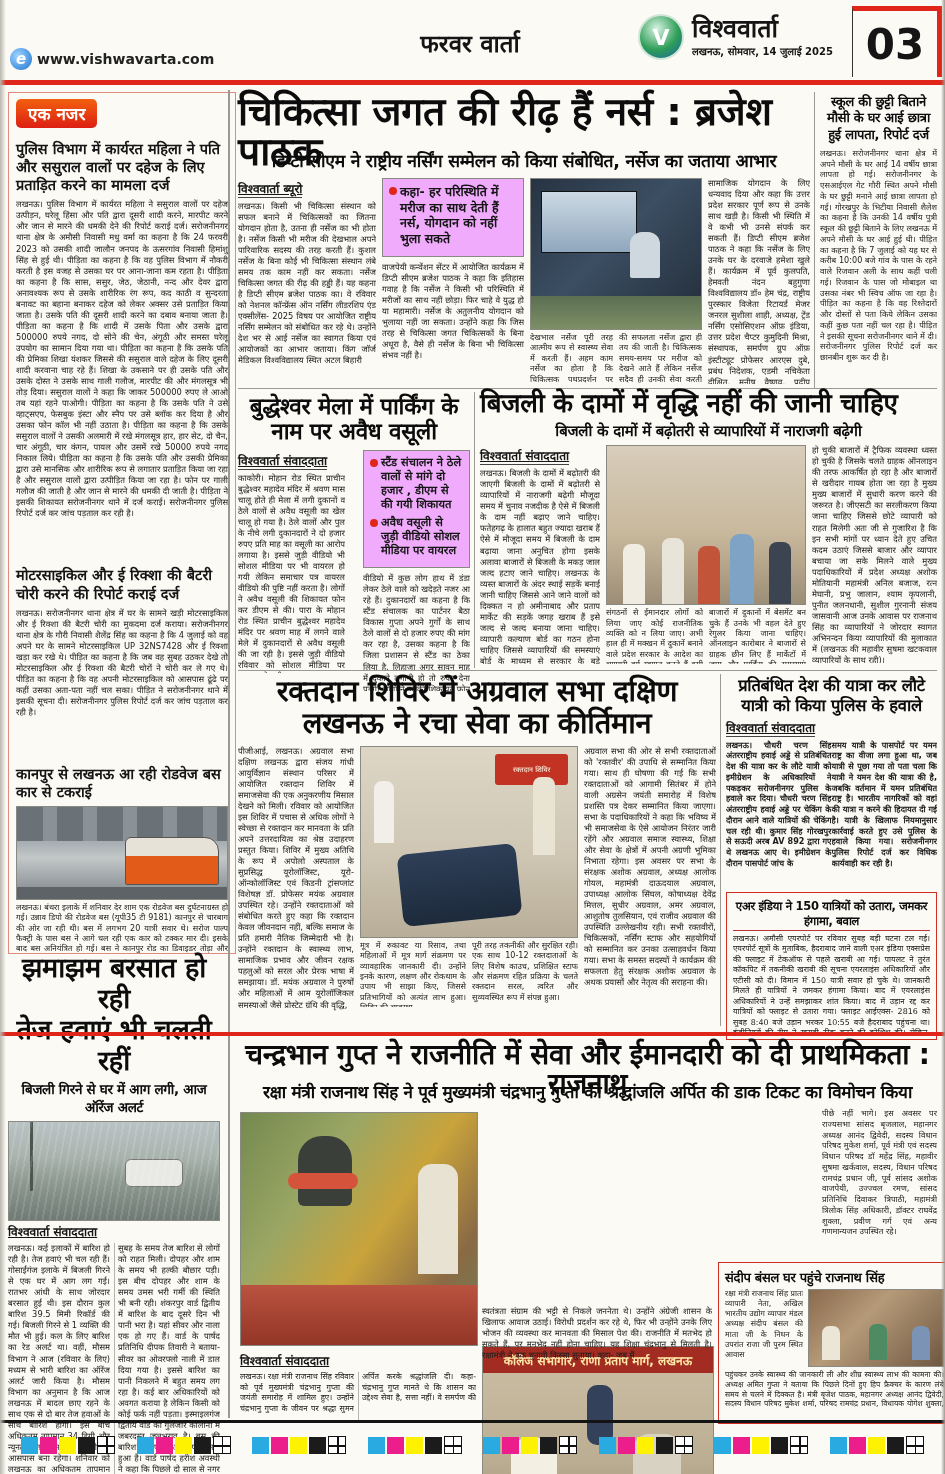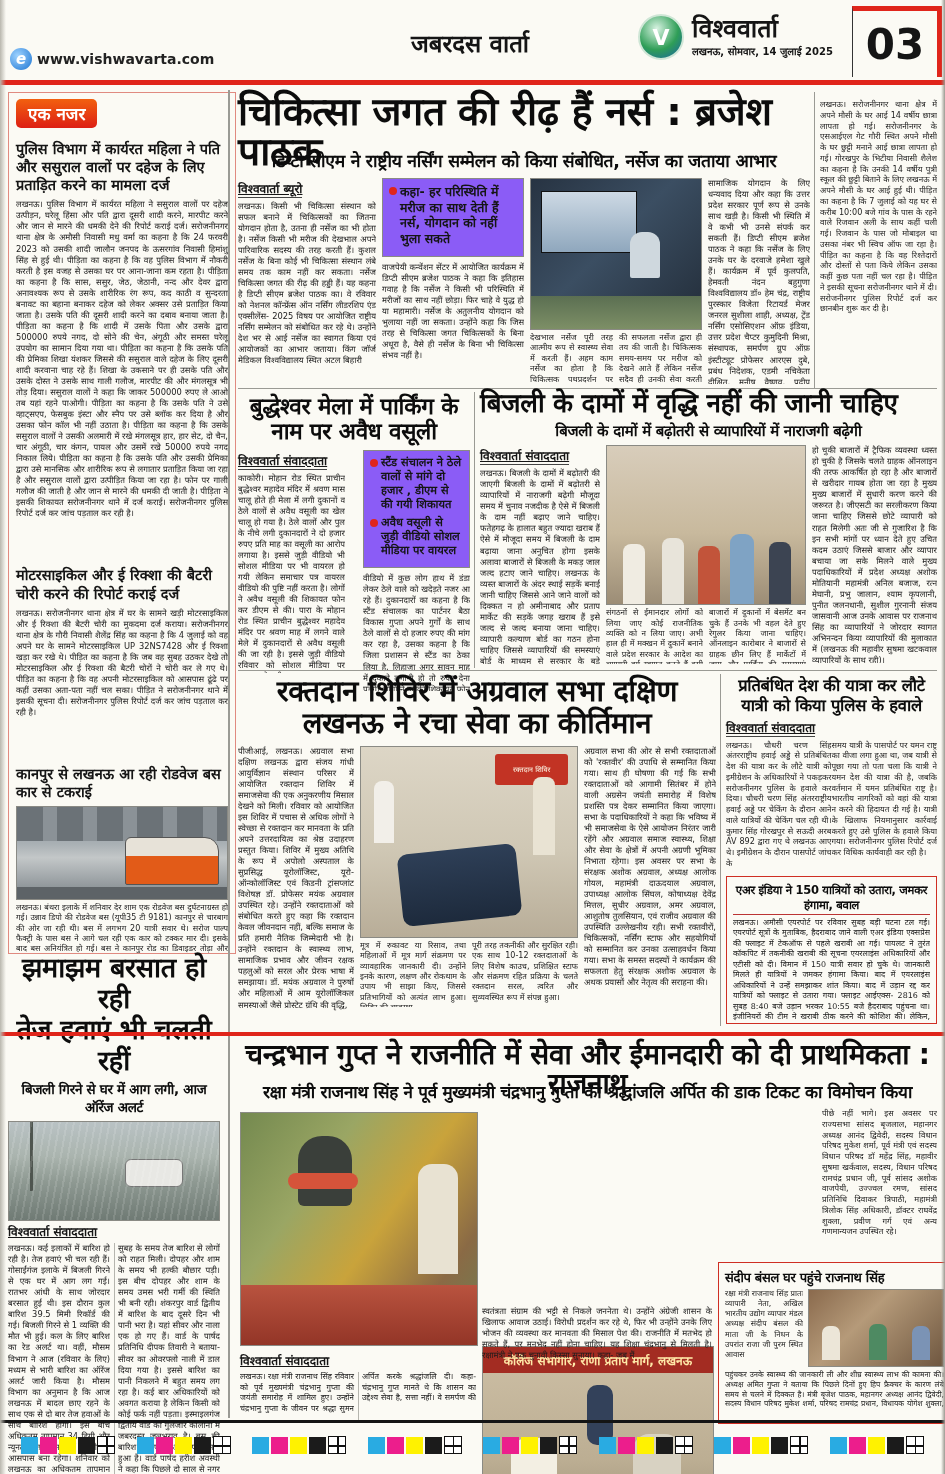--- a/index.html
+++ b/index.html
@@ -24,21 +24,21 @@
           display:flex;align-items:center;justify-content:center;color:#fff;font-size:22px;font-weight:bold;border:2px solid #cfe6d6;}
   .brand{font-size:25px;font-weight:bold;line-height:1;}
   .edition{font-size:10px;font-weight:bold;margin-top:3px;}
   .pagenum{border-top:5px solid #e0251b;border-right:5px solid #e0251b;border-left:1.5px solid #333;
            display:flex;align-items:center;justify-content:center;font-size:42px;font-weight:bold;}
   
   .eknajar{border:1.5px solid #e08a80;padding:6px 7px;background:#fbfaf4;overflow:hidden;}
   .banner{background:linear-gradient(180deg,#f2600f,#dd1f14);color:#fff;font-weight:bold;font-size:17px;
           padding:3px 12px;border-radius:5px;display:inline-block;margin-bottom:5px;}
   .lhead{font-size:14.5px;line-height:1.25;font-weight:bold;margin:7px 4px 5px 0;}
-  .bullet-box{border:1px solid #8a8a84;background:#8b5cf6;padding:5px 6px;margin-bottom:5px;}
+  .bullet-box{border:1px solid #8a8a84;background:#f0abfc;padding:5px 6px;margin-bottom:5px;}
   .bullet-item{display:flex;font-size:11.3px;font-weight:bold;line-height:1.25;margin-bottom:4px;text-align:left;}
   .redbox{border:1.5px solid #cf2e23;padding:5px 6px;overflow:hidden;background:#fbfaf4;}
   .cap{font-size:8px;line-height:1.3;text-align:justify;color:#1c1c1c;overflow:hidden;}
   
   .marks{display:flex;justify-content:space-evenly;align-items:center;}
   .mgroup{display:flex;gap:2px;align-items:center;}
   .sq{width:17px;height:17px;}
   .reg{width:16px;height:16px;border:1.5px solid #111;position:relative;background:#fff;}
   .reg:before{content:"";position:absolute;left:50%;top:0;bottom:0;width:1.5px;background:#111;}
   .reg:after{content:"";position:absolute;top:50%;left:0;right:0;height:1.5px;background:#111;}
@@ -47,21 +47,21 @@
 </style>
 </head>
 <body>
 
 <div class="page">
 
   <div class="abs site" style="left:10px;top:48px;">
     <span class="e-icon">e</span>
     <span>www.vishwavarta.com</span>
   </div>
-  <div class="abs center-title" style="left:330px;top:26px;width:280px;">जबरदस वार्ता</div>
+  <div class="abs center-title" style="left:330px;top:26px;width:280px;">फरवर वार्ता</div>
   <div class="abs logo-row" style="left:638px;top:14px;">
     <span class="v-icon">V</span>
     <span>
       <div class="brand">विश्ववार्ता</div>
       <div class="edition">लखनऊ,  सोमवार, 14 जुलाई 2025</div>
     </span>
   </div>
   <div class="abs pagenum" style="left:852px;top:6px;width:84px;height:66px;">03</div>
   <div class="redrule" style="top:80px;height:5px;"></div>
 
@@ -131,20 +131,21 @@
         <div class="cap" style="width:50%;height:50px;">की सफलता नर्सेज द्वारा ही तय की जाती है। चिकित्सक समय-समय पर मरीज को देखने आते हैं लेकिन नर्सेज सदैव ही उनकी सेवा करती हैं।</div>
       </div>
     </div>
     <div style="flex:1;">
       <div class="body" style="height:206px;">सामाजिक योगदान के लिए धन्यवाद दिया और कहा कि उत्तर प्रदेश सरकार पूर्ण रूप से उनके साथ खड़ी है। किसी भी स्थिति में वे कभी भी उनसे संपर्क कर सकती हैं। डिप्टी सीएम ब्रजेश पाठक ने कहा कि नर्सेज के लिए उनके घर के दरवाजे हमेशा खुले हैं। कार्यक्रम में पूर्व कुलपति, हेमवती नंदन बहुगुणा विश्वविद्यालय डॉ० हेम चंद्र, राष्ट्रीय पुरस्कार विजेता रिटायर्ड मेजर जनरल सुशीला शाही, अध्यक्ष, ट्रेंड नर्सिंग एसोसिएशन ऑफ़ इंडिया, उत्तर प्रदेश चैप्टर कुमुदिनी मिश्रा, संस्थापक, समर्पण ग्रुप ऑफ़ इंस्टीट्यूट प्रोफेसर आरएस दुबे, प्रबंध निदेशक, एडमी नचिकेता दीक्षित, मनीष वैष्णव, प्रदीप गंगवार, संचित बाली, डॉ. थंकि राणा एवं अन्य गणमान्यजन उपस्थित रहे।</div>
     </div>
   </div>
 
   <div class="vline" style="left:814px;top:92px;height:296px;"></div>
   <div class="abs" style="left:820px;top:94px;width:117px;">
+    <div class="hl" style="font-size:13px;text-align:center;line-height:1.25;">स्कूल की छुट्टी बिताने मौसी के घर आई छात्रा हुई लापता, रिपोर्ट दर्ज</div>
     <div class="body" style="height:245px;margin-top:5px;font-size:8.1px;">लखनऊ। सरोजनीनगर थाना क्षेत्र में अपने मौसी के घर आई 14 वर्षीय छात्रा लापता हो गई। सरोजनीनगर के एसआईएल गेट गौरी स्थित अपने मौसी के घर छुट्टी मनाने आई छात्रा लापता हो गई। गोरखपुर के भिटीया निवासी शैलेश का कहना है कि उनकी 14 वर्षीय पुत्री स्कूल की छुट्टी बिताने के लिए लखनऊ में अपने मौसी के घर आई हुई थी। पीड़ित का कहना है कि 7 जुलाई को यह घर से करीब 10:00 बजे गांव के पास के रहने वाले रिजवान अली के साथ कहीं चली गई। रिजवान के पास जो मोबाइल था उसका नंबर भी स्विच ऑफ जा रहा है। पीड़ित का कहना है कि वह रिश्तेदारों और दोस्तों से पता किये लेकिन उसका कहीं कुछ पता नहीं चल रहा है। पीड़ित ने इसकी सूचना सरोजनीनगर थाने में दी। सरोजनीनगर पुलिस रिपोर्ट दर्ज कर छानबीन शुरू कर दी है।</div>
   </div>
 
   <div class="hline" style="left:238px;top:388px;width:699px;"></div>
 
   <div class="abs" style="left:238px;top:394px;width:232px;">
     <div class="hl" style="font-size:22.5px;line-height:1.1;text-align:center;">बुद्धेश्वर मेला में पार्किंग के नाम पर अवैध वसूली</div>
     <div style="display:flex;gap:6px;margin-top:6px;">
       <div style="width:50%;">
         <div class="byline" style="border-bottom:1px solid #444;display:inline-block;">विश्ववार्ता संवाददाता</div>
@@ -224,25 +225,25 @@
         <div class="body" style="height:268px;">अग्रवाल सभा की ओर से सभी रक्तदाताओं को 'रक्तवीर' की उपाधि से सम्मानित किया गया। साथ ही घोषणा की गई कि सभी रक्तदाताओं को आगामी सितंबर में होने वाली अग्रसेन जयंती समारोह में विशेष प्रशस्ति पत्र देकर सम्मानित किया जाएगा। सभा के पदाधिकारियों ने कहा कि भविष्य में भी समाजसेवा के ऐसे आयोजन निरंतर जारी रहेंगे और अग्रवाल समाज स्वास्थ्य, शिक्षा और सेवा के क्षेत्रों में अपनी अग्रणी भूमिका निभाता रहेगा। इस अवसर पर सभा के संरक्षक अशोक अग्रवाल, अध्यक्ष आलोक गोयल, महामंत्री दाऊदयाल अग्रवाल, उपाध्यक्ष आलोक सिंघल, कोषाध्यक्ष देवेंद्र मित्तल, सुधीर अग्रवाल, अमर अग्रवाल, आशुतोष तुलसियान, एवं राजीव अग्रवाल की उपस्थिति उल्लेखनीय रही। सभी रक्तवीरों, चिकित्सकों, नर्सिंग स्टाफ और सहयोगियों को सम्मानित कर उनका उत्साहवर्धन किया गया। सभा के समस्त सदस्यों ने कार्यक्रम की सफलता हेतु संरक्षक अशोक अग्रवाल के अथक प्रयासों और नेतृत्व की सराहना की।</div>
       </div>
     </div>
   </div>
 
   <div class="vline" style="left:720px;top:674px;height:352px;"></div>
 
   <div class="abs" style="left:726px;top:676px;width:211px;">
     <div class="hl" style="font-size:16.5px;text-align:center;line-height:1.2;">प्रतिबंधित देश की यात्रा कर लौटे यात्री को किया पुलिस के हवाले</div>
     <div class="byline" style="border-bottom:1px solid #444;display:inline-block;margin-top:3px;">विश्ववार्ता संवाददाता</div>
-    <div style="display:flex;gap:0;">
+    <div style="display:flex;gap:0;font-weight:bold;">
       <div class="body" style="width:50%;height:128px;font-size:8.1px;">लखनऊ। चौधरी चरण सिंह अंतरराष्ट्रीय हवाई अड्डे से प्रतिबंधित देश की यात्रा कर के लौटे यात्री को इमीग्रेशन के अधिकारियों ने पकड़कर सरोजनीनगर पुलिस के हवाले कर दिया। चौधरी चरण सिंह अंतरराष्ट्रीय हवाई अड्डे पर चेकिंग के दौरान आने वाले यात्रियों की चेकिंग चल रही थी। कुमार सिंह गोरखपुर से सऊदी अरब AV 892 द्वारा गए थे लखनऊ आए थे। इमीग्रेशन के दौरान पासपोर्ट जांच के</div>
       <div class="body" style="width:50%;height:128px;font-size:8.1px;">समय यात्री के पासपोर्ट पर यमन राष्ट्र का वीजा लगा हुआ था, जब यात्री से पूछा गया तो पता चला कि यात्री ने यमन देश की यात्रा की है, जबकि वर्तमान में यमन प्रतिबंधित राष्ट्र है। भारतीय नागरिकों को वहां की यात्रा न करने की हिदायत दी गई है। यात्री के खिलाफ नियमानुसार कार्रवाई करते हुए उसे पुलिस के हवाले किया गया। सरोजनीनगर पुलिस रिपोर्ट दर्ज कर विधिक कार्यवाही कर रही है।</div>
     </div>
-    <div class="redbox" style="margin-top:8px;height:136px;">
+    <div class="redbox" style="margin-top:24px;height:136px;">
       <div class="hl" style="font-size:11.5px;text-align:center;border-bottom:1px solid #b33;padding-bottom:2px;">एअर इंडिया ने 150 यात्रियों को उतारा, जमकर हंगामा, बवाल</div>
       <div class="body" style="height:108px;font-size:7.9px;margin-top:3px;">लखनऊ। अमौसी एयरपोर्ट पर रविवार सुबह बड़ी घटना टल गई। एयरपोर्ट सूत्रों के मुताबिक, हैदराबाद जाने वाली एअर इंडिया एक्सप्रेस की फ्लाइट में टेकऑफ से पहले खराबी आ गई। पायलट ने तुरंत कॉकपिट में तकनीकी खराबी की सूचना एयरलाइंस अधिकारियों और एटीसी को दी। विमान में 150 यात्री सवार हो चुके थे। जानकारी मिलते ही यात्रियों ने जमकर हंगामा किया। बाद में एयरलाइंस अधिकारियों ने उन्हें समझाकर शांत किया। बाद में उड़ान रद्द कर यात्रियों को फ्लाइट से उतारा गया। फ्लाइट आईएक्स- 2816 को सुबह 8:40 बजे उड़ान भरकर 10:55 बजे हैदराबाद पहुंचना था। इंजीनियरों की टीम ने खराबी ठीक करने की कोशिश की। लेकिन, समस्या हल नहीं हो सकी। कुछ यात्रियों को दूसरी फ्लाइट से भेजने का आश्वासन देकर होटल में ठहराया गया। कुछ यात्रियों के टिकट के पैसे वापस कर दिए गए।</div>
     </div>
   </div>
 
   <div class="redrule" style="top:1032px;height:4px;"></div>
 
   <div class="abs hl" style="left:238px;top:1040px;width:699px;font-size:28px;text-align:center;line-height:1.05;">चन्द्रभान गुप्त ने राजनीति में सेवा और ईमानदारी को दी प्राथमिकता : राजनाथ</div>
   <div class="abs hl" style="left:238px;top:1080px;width:699px;font-size:17px;text-align:center;">रक्षा मंत्री राजनाथ सिंह ने पूर्व मुख्यमंत्री चंद्रभानु गुप्ता को श्रद्धांजलि अर्पित की डाक टिकट का विमोचन किया</div>
 

